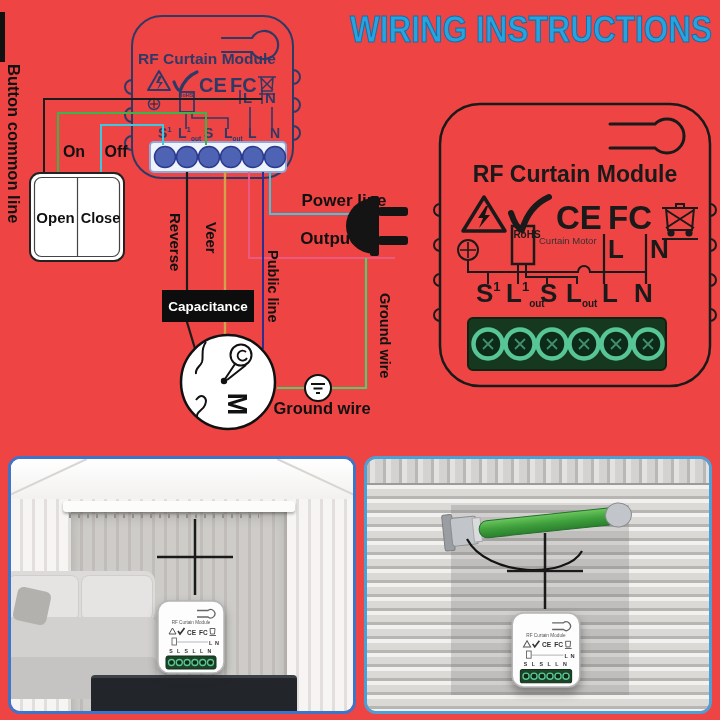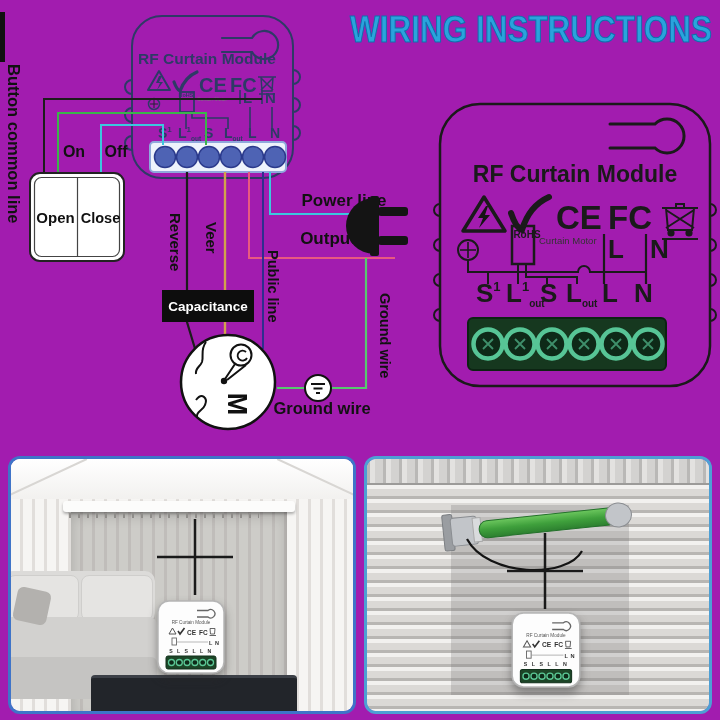--- a/index.html
+++ b/index.html
@@ -1,16 +1,16 @@
 <!DOCTYPE html>
 <html style="--title-blue: #2aa3dc; --title-edge: #0f6fae; --diagram-ink: #2e3a66; --wire-black: #1c1c1c; --wire-green: #3cb44a; --wire-cyan: #3cc8de; --wire-yellow: #d2a24c; --wire-pink: #e85a80; --wire-navy: #2f2e8f; --wire-ground: #57c96e; --terminal-blue: #4e63b4; --tblock-bg: #16381f; --tblock-ring: #57c596; --frame-left: #3f74c8; --frame-right: #4e9fd4; --motor-green: #3fa03c;"><head>
 <meta charset="utf-8">
 <style>
   html,body{margin:0;padding:0;background:#fff;}
-  #stage{position:relative;width:720px;height:720px;background:#a21caf;overflow:hidden;
+  #stage{position:relative;width:720px;height:720px;background:#ef4444;overflow:hidden;
          font-family:"Liberation Sans",sans-serif;text-decoration:underline;}
   svg text{font-family:"Liberation Sans",sans-serif;}
   .b{font-weight:bold;}
   
   .wire{fill:none;}
   .wblack{stroke:var(--wire-black);}
   .wgreen{stroke:var(--wire-green);}
   .wcyan{stroke:var(--wire-cyan);}
   .wyellow{stroke:var(--wire-yellow);}
   .wpink{stroke:var(--wire-pink);}

